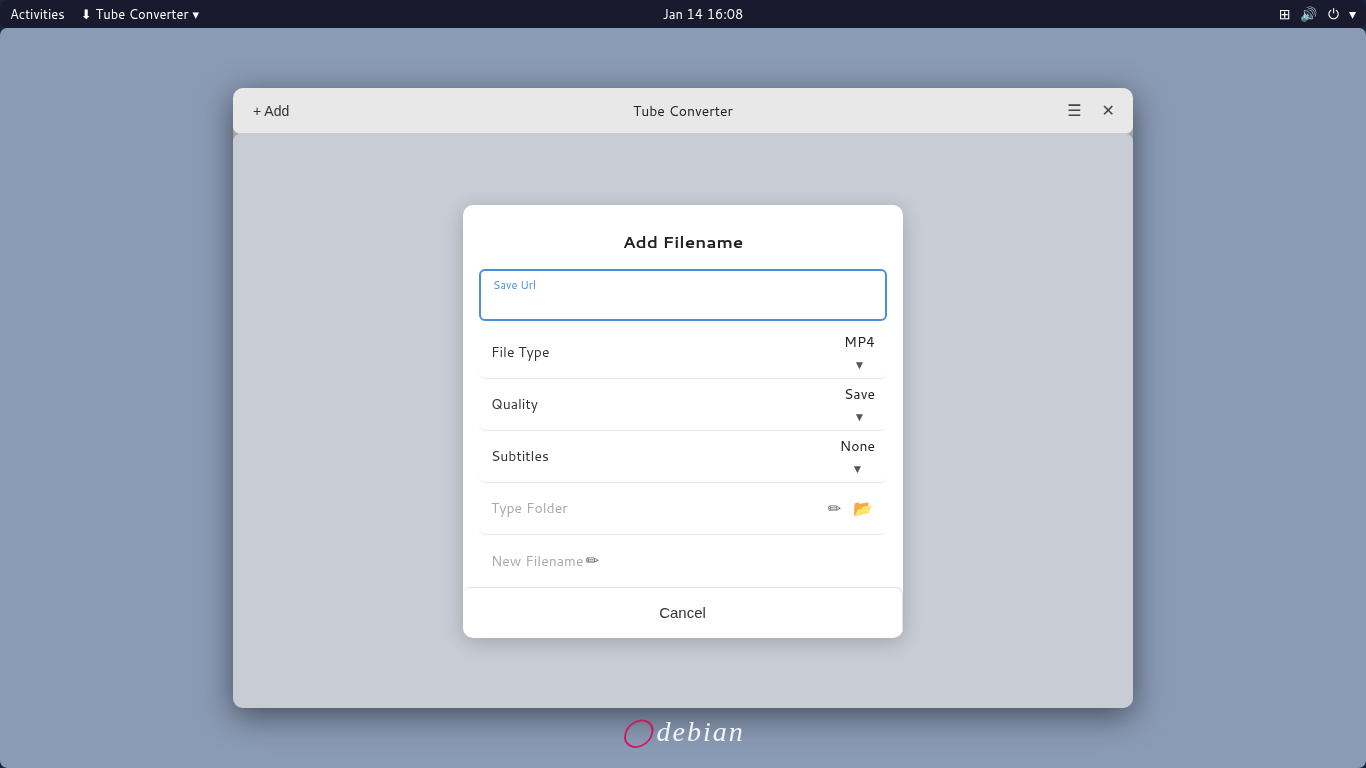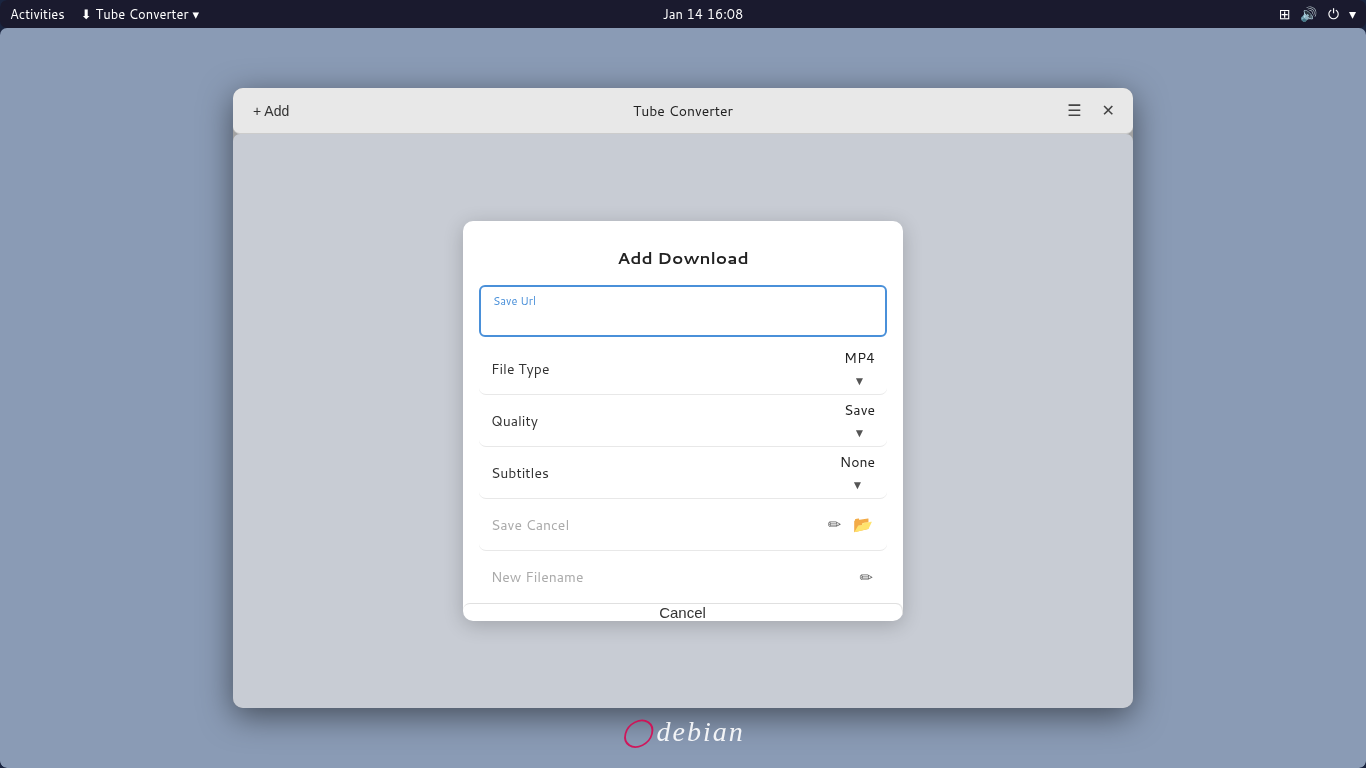--- a/index.html
+++ b/index.html
@@ -274,36 +274,35 @@
       cursor: pointer;
       font-size: 16px;
       color: #666;
       padding: 2px;
     }
 
     
     .filename-row {
       display: flex;
       align-items: center;
-      justify-content: space-between;
+      justify-content: flex-start;
       padding: 0 12px;
       height: 52px;
     }
 
     .filename-label {
       font-size: 14px;
       color: #aaa;
     }
 
     
     .dialog-buttons {
       display: flex;
       border-top: 1px solid #e0e0e0;
       margin-top: 0;
-      flex-direction: column;
     }
 
     .dialog-btn {
       flex: 1;
       height: 50px;
       border: none;
       background: none;
       font-size: 15px;
       cursor: pointer;
       transition: background 0.15s;
@@ -373,21 +372,21 @@
       <div class="titlebar-right">
         <button class="titlebar-icon-btn">☰</button>
         <button class="titlebar-icon-btn">✕</button>
       </div>
     </div>
 
     <div class="window-content">
 
       <div class="dialog">
 
-        <div class="dialog-title">Add Download</div>
+        <div class="dialog-title">Add Filename</div>
 
         <div class="dialog-body">
 
           <div class="url-input-container">
             <span class="url-label">Save Url</span>
             <input class="url-input" type="text" style="">
           </div>
 
           <div class="form-row">
             <span class="form-label">File Type</span>
@@ -407,21 +406,21 @@
 
           <div class="form-row">
             <span class="form-label">Subtitles</span>
             <div class="form-value">
               <span>None</span>
               <span class="dropdown-arrow">▼</span>
             </div>
           </div>
 
           <div class="save-folder-row">
-            <span class="save-folder-label">Save Cancel</span>
+            <span class="save-folder-label">Type Folder</span>
             <div class="save-folder-icons">
               <button class="icon-btn">✏</button>
               <button class="icon-btn">📂</button>
             </div>
           </div>
 
           <div class="filename-row">
             <span class="filename-label">New Filename</span>
             <button class="icon-btn">✏</button>
           </div>

